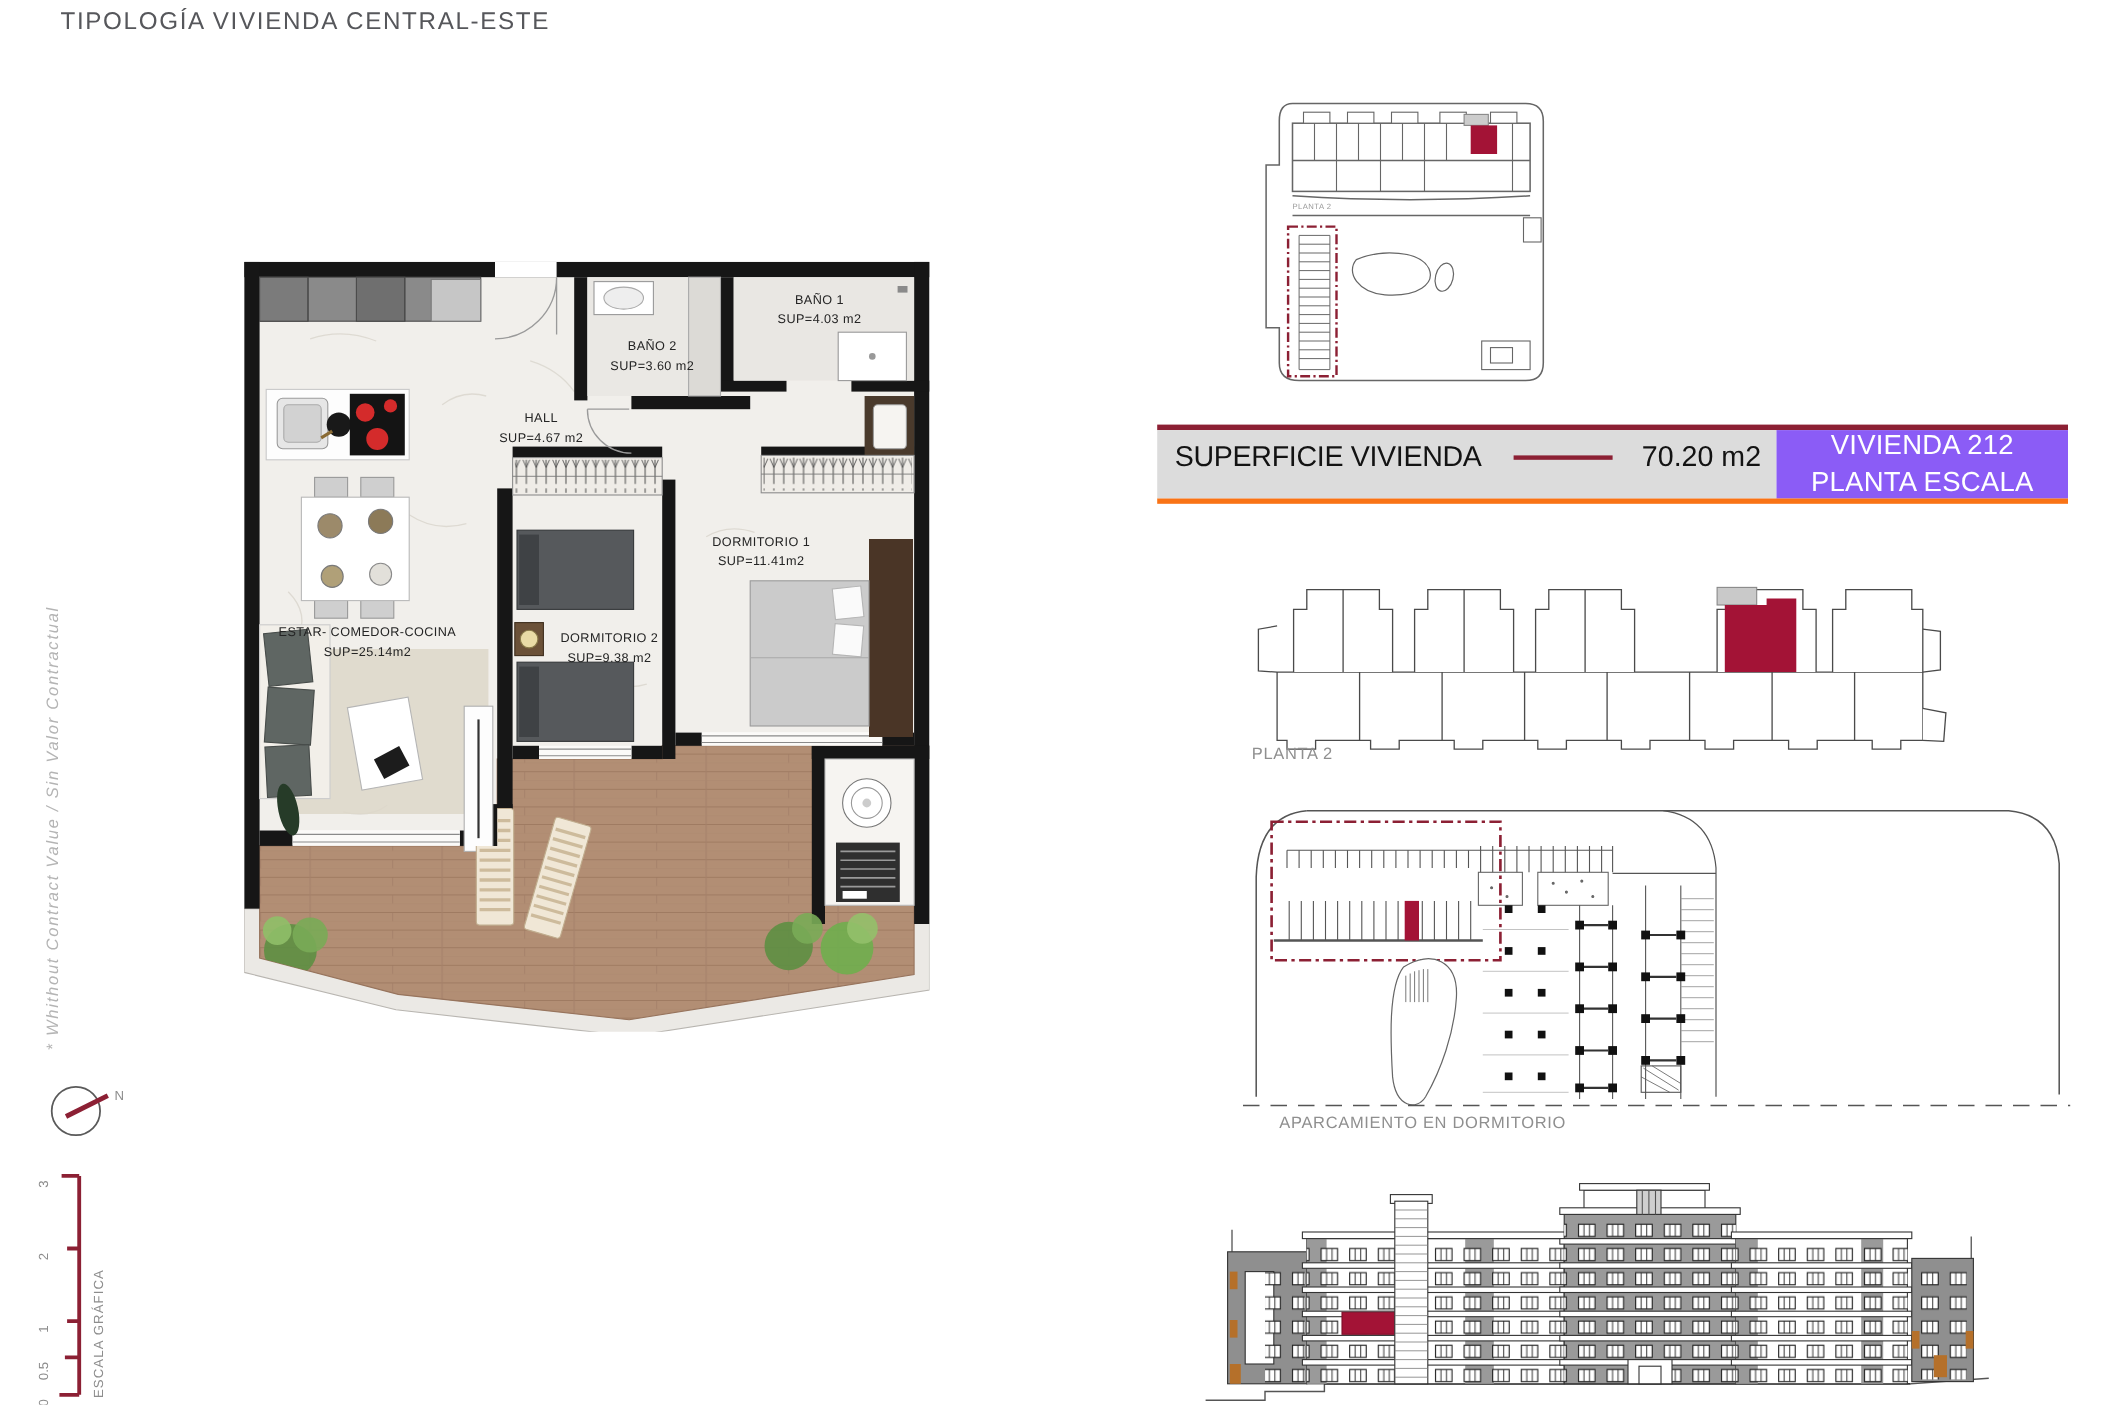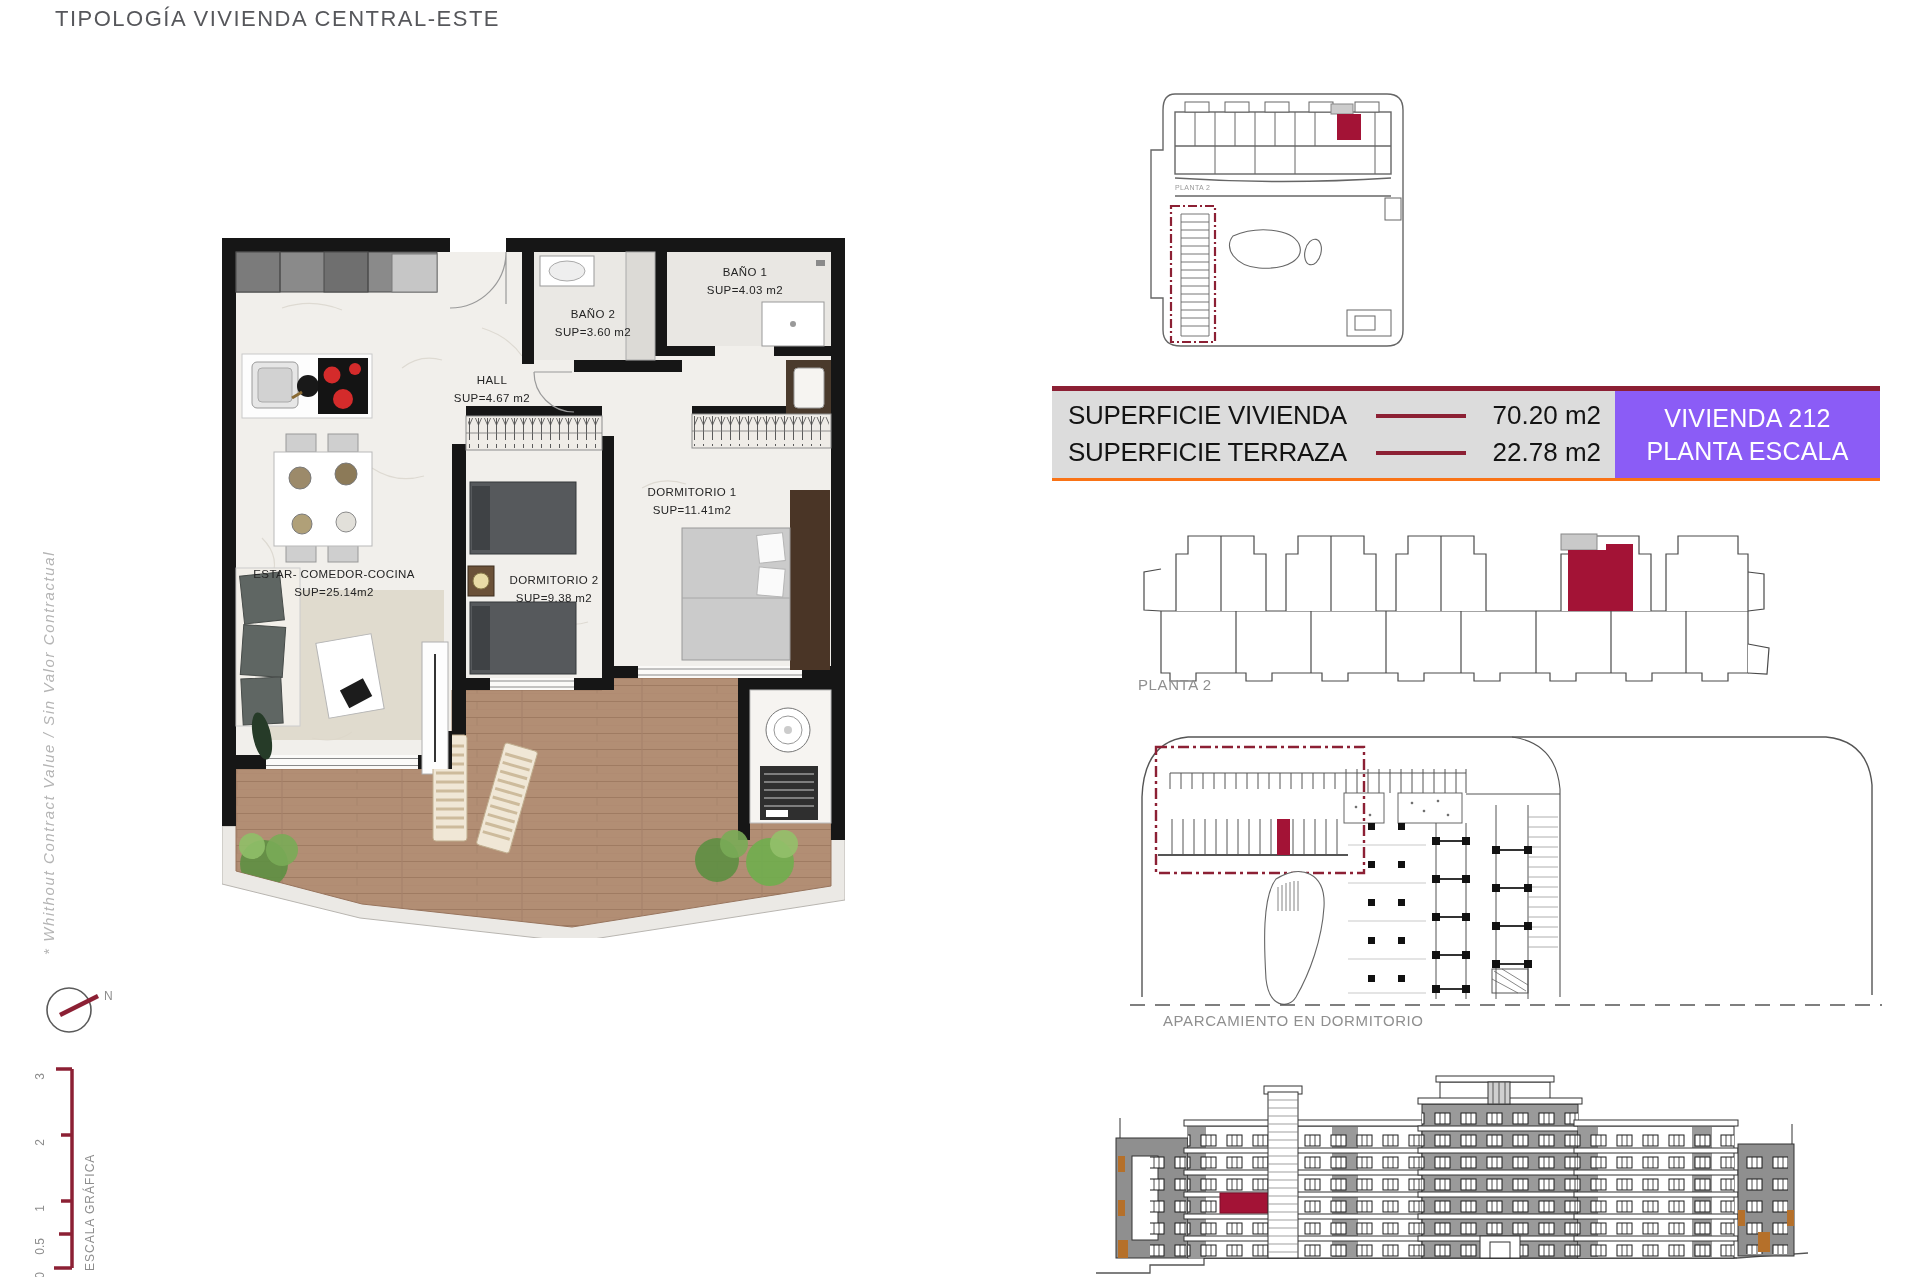--- a/index.html
+++ b/index.html
@@ -4,21 +4,21 @@
 <style>
   html,body{margin:0;padding:0;background:#ffffff;}
   .page{position:relative;width:1892px;height:1280px;background:#fff;overflow:hidden;
         font-family:"Liberation Sans",sans-serif;}
   .abs{position:absolute;}
   #title{left:55px;top:6px;font-size:22px;color:#56575b;letter-spacing:1.5px;font-weight:400;}
   .vnote{left:40px;top:955px;transform-origin:0 0;transform:rotate(-90deg);
          white-space:nowrap;font-style:italic;color:#b4b4b4;font-size:15px;letter-spacing:1.6px;}
   
   .stable{left:1052px;top:386px;width:828px;display:flex;
-          border-top:5px solid #8c2034;border-bottom:3px solid #f97316;}
+          border-top:5px solid #8c2034;border-bottom:5px solid #f97316;}
   .stable .lcell{width:563px;background:#dcdcdc;padding:6px 0 7px 16px;box-sizing:border-box;}
   .srow{display:flex;align-items:center;height:37px;}
   .slabel{width:318px;font-size:26px;color:#131313;letter-spacing:-0.3px;}
   .sdash{width:92px;height:4px;background:#8c2034;margin:0 14px 0 0;}
   .sval{width:125px;text-align:right;font-size:26px;color:#131313;padding-right:14px;}
   .stable .rcell{width:265px;background:#8b5cf6;color:#ffffff;display:flex;flex-direction:column;
           justify-content:center;align-items:center;gap:4px;}
   .rcell div{font-size:25px;letter-spacing:0.2px;}
   .drawlabel{color:#8f8f8f;font-size:15px;letter-spacing:0.6px;}
   #pk-label-pos{left:1163px;top:1012px;}
@@ -359,25 +359,20 @@
       <rect x="244" y="112" width="16" height="22"></rect>
     </g>
   </svg>
 
   <div class="abs stable">
     <div class="lcell">
       <div class="srow">
         <div class="slabel">SUPERFICIE VIVIENDA</div>
         <div class="sdash"></div>
         <div class="sval">70.20 m2</div>
-      </div>
-      <div class="srow">
-        <div class="slabel">SUPERFICIE TERRAZA</div>
-        <div class="sdash"></div>
-        <div class="sval">22.78 m2</div>
       </div>
     </div>
     <div class="rcell">
       <div>VIVIENDA 212</div>
       <div>PLANTA ESCALA</div>
     </div>
   </div>
 
   <svg class="abs" style="left:1136px;top:514px;" width="640" height="180" viewBox="0 0 640 180">
     <g fill="#ffffff" stroke="#4a4a4a" stroke-width="1.2">

